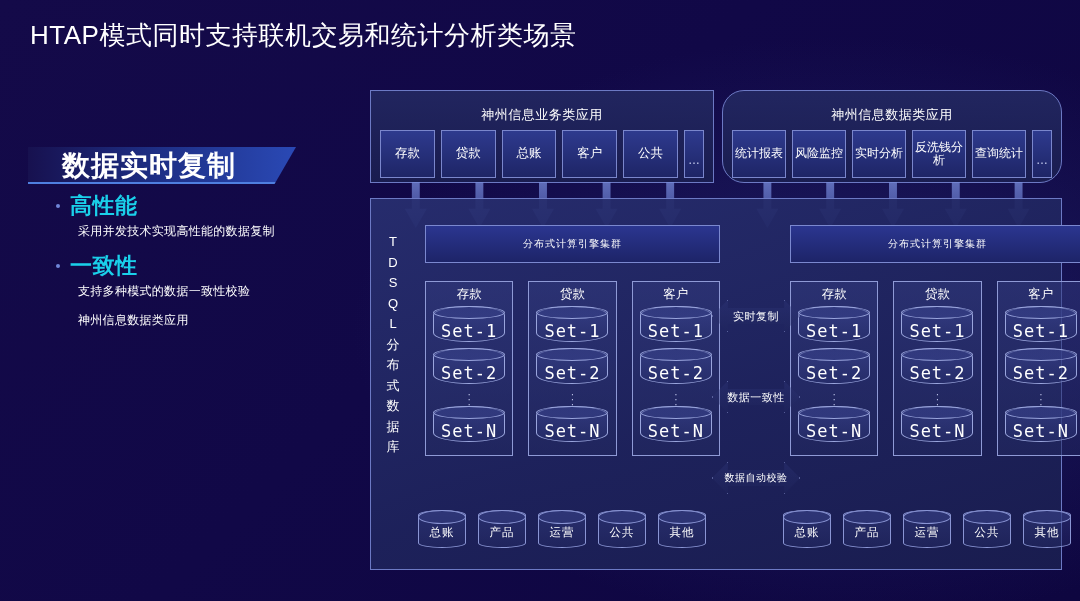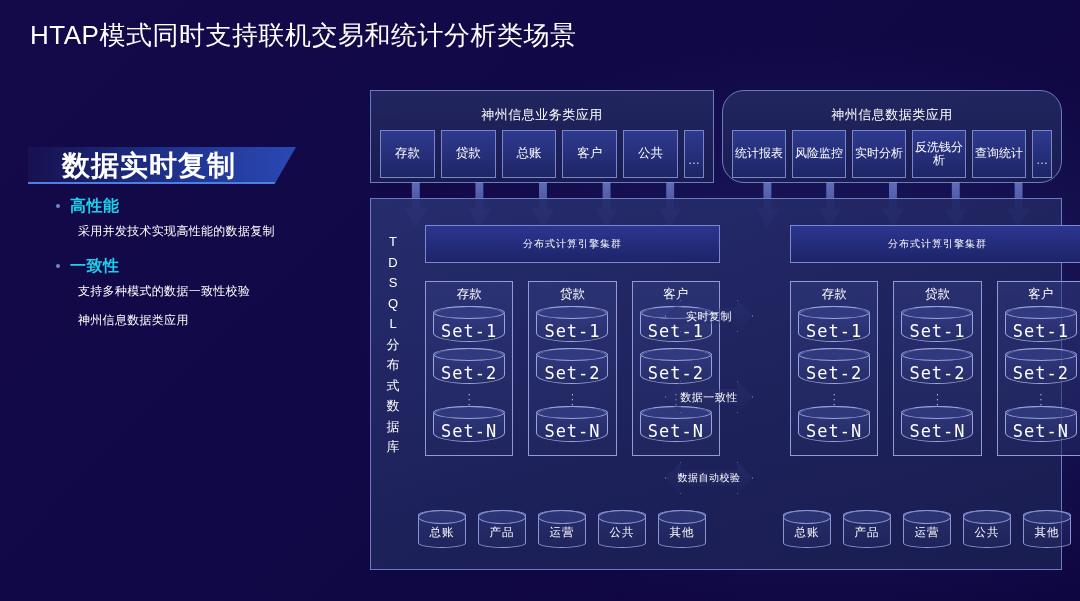--- a/index.html
+++ b/index.html
@@ -76,21 +76,21 @@
     height: 28px;
   }
   .dot {
     width: 4px; height: 4px;
     border-radius: 50%;
     background: #6f86d8;
     flex: none;
     margin-left: 4px;
   }
   .bullet-title {
-    font-size: 16px;
+    font-size: 22px;
     font-weight: bold;
     color: #1ad0ea;
     letter-spacing: 0.5px;
   }
   .bullet-desc {
     font-size: 12px;
     color: #ffffff;
     margin: 3px 0 12px 26px;
     letter-spacing: 0.3px;
   }
@@ -302,21 +302,21 @@
     text-align: center;
     color: #ffffff;
     font-size: 11.5px;
     font-weight: 500;
     letter-spacing: 1px;
   }
 
   
   .biarrow {
     position: absolute;
-    left: 665px;
+    left: 712px;
     width: 88px;
     height: 32px;
     font-family: Liberation Serif, serif;
   }
   .biarrow-shape {
     position: absolute;
     inset: 0;
     border: 1px solid #8f9ad6;
     background: linear-gradient(180deg, rgba(48,56,124,0.35) 0%, rgba(32,38,92,0.35) 100%);
     clip-path: polygon(0 50%, 18% 0, 18% 25%, 82% 25%, 82% 0, 100% 50%, 82% 100%, 82% 75%, 18% 75%, 18% 100%);

